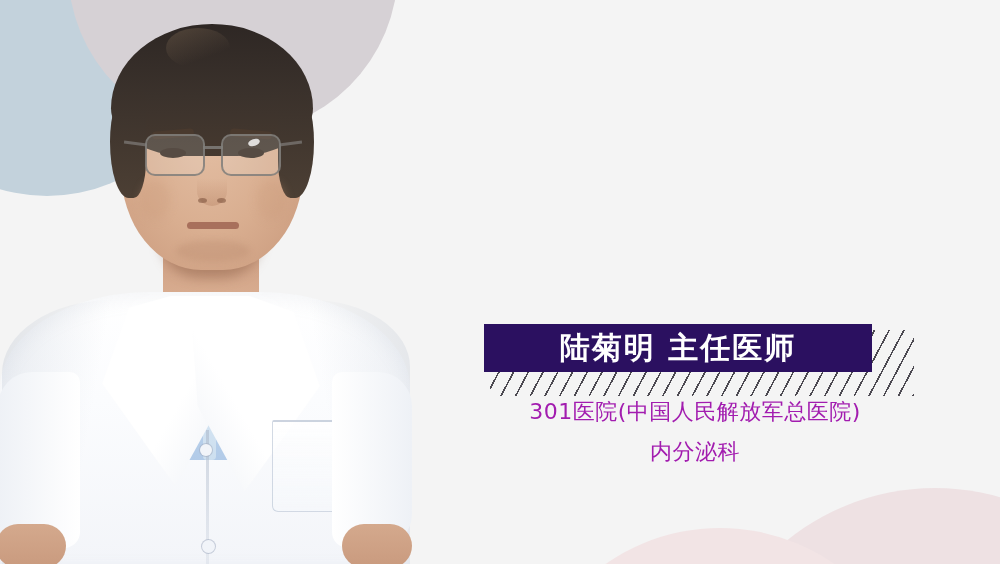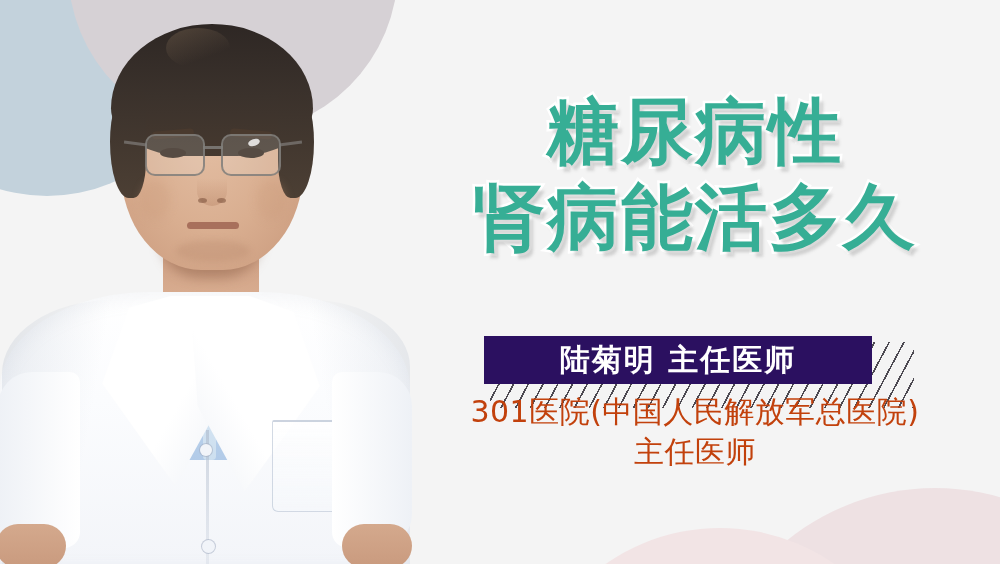--- a/index.html
+++ b/index.html
@@ -236,21 +236,21 @@
     letter-spacing:2px;
     color:#36ae95;
     -webkit-text-stroke:5px #ffffff;
     paint-order:stroke fill;
     text-shadow:4px 5px 3px rgba(140,140,140,.34);
     white-space:nowrap;
   }
 
   
   #banner-wrap {
-    position:absolute; left:484px; top:336px; width:430px; height:72px;
+    position:absolute; left:484px; top:324px; width:430px; height:72px;
   }
   #hatch {
     position:absolute; left:6px; top:6px; width:424px; height:66px;
     background:repeating-linear-gradient(
       -62deg,
       #4d4a52 0px, #4d4a52 1.6px,
       rgba(0,0,0,0) 1.6px, rgba(0,0,0,0) 13px
     );
   }
   #banner {
@@ -263,21 +263,21 @@
     letter-spacing:2px; white-space:nowrap;
     font-family:"DejaVu Sans","Liberation Sans",sans-serif;
   }
 
   
   #hospital {
     position:absolute; left:430px; top:392px; width:530px;
     text-align:center;
   }
   .hosp-line {
-    font-size:30px; line-height:40px; color:#c2410c; letter-spacing:0.5px;
+    font-size:22px; line-height:40px; color:#a21caf; letter-spacing:0.5px;
     white-space:nowrap;
     font-family:"DejaVu Sans","Liberation Sans",sans-serif;
   }
 
   
   #watermark {
     position:absolute; left:46px; top:508px;
     font-size:38px; letter-spacing:2px;
     color:rgba(110,180,190,.40);
     font-weight:400;
@@ -340,31 +340,27 @@
     <div class="p" id="glass-arm-r"></div>
     <div class="p" id="glass-glare"></div>
 
     <div class="p" id="nose"></div>
     <div class="p" id="nostril-l"></div>
     <div class="p" id="nostril-r"></div>
     <div class="p" id="mouth"></div>
     <div class="p" id="chin-shadow"></div>
   </div>
 
-  <div id="title-block">
-    <div class="title-line">糖尿病性</div>
-    <div class="title-line">肾病能活多久</div>
-  </div>
 
   <div id="banner-wrap">
     <div id="hatch"></div>
     <div id="banner">
       <span id="banner-text">陆菊明  主任医师</span>
     </div>
   </div>
 
   <div id="hospital">
     <div class="hosp-line">301医院(中国人民解放军总医院)</div>
-    <div class="hosp-line">主任医师</div>
+    <div class="hosp-line">内分泌科</div>
   </div>
 
 
 </div>
 
 </body></html>

